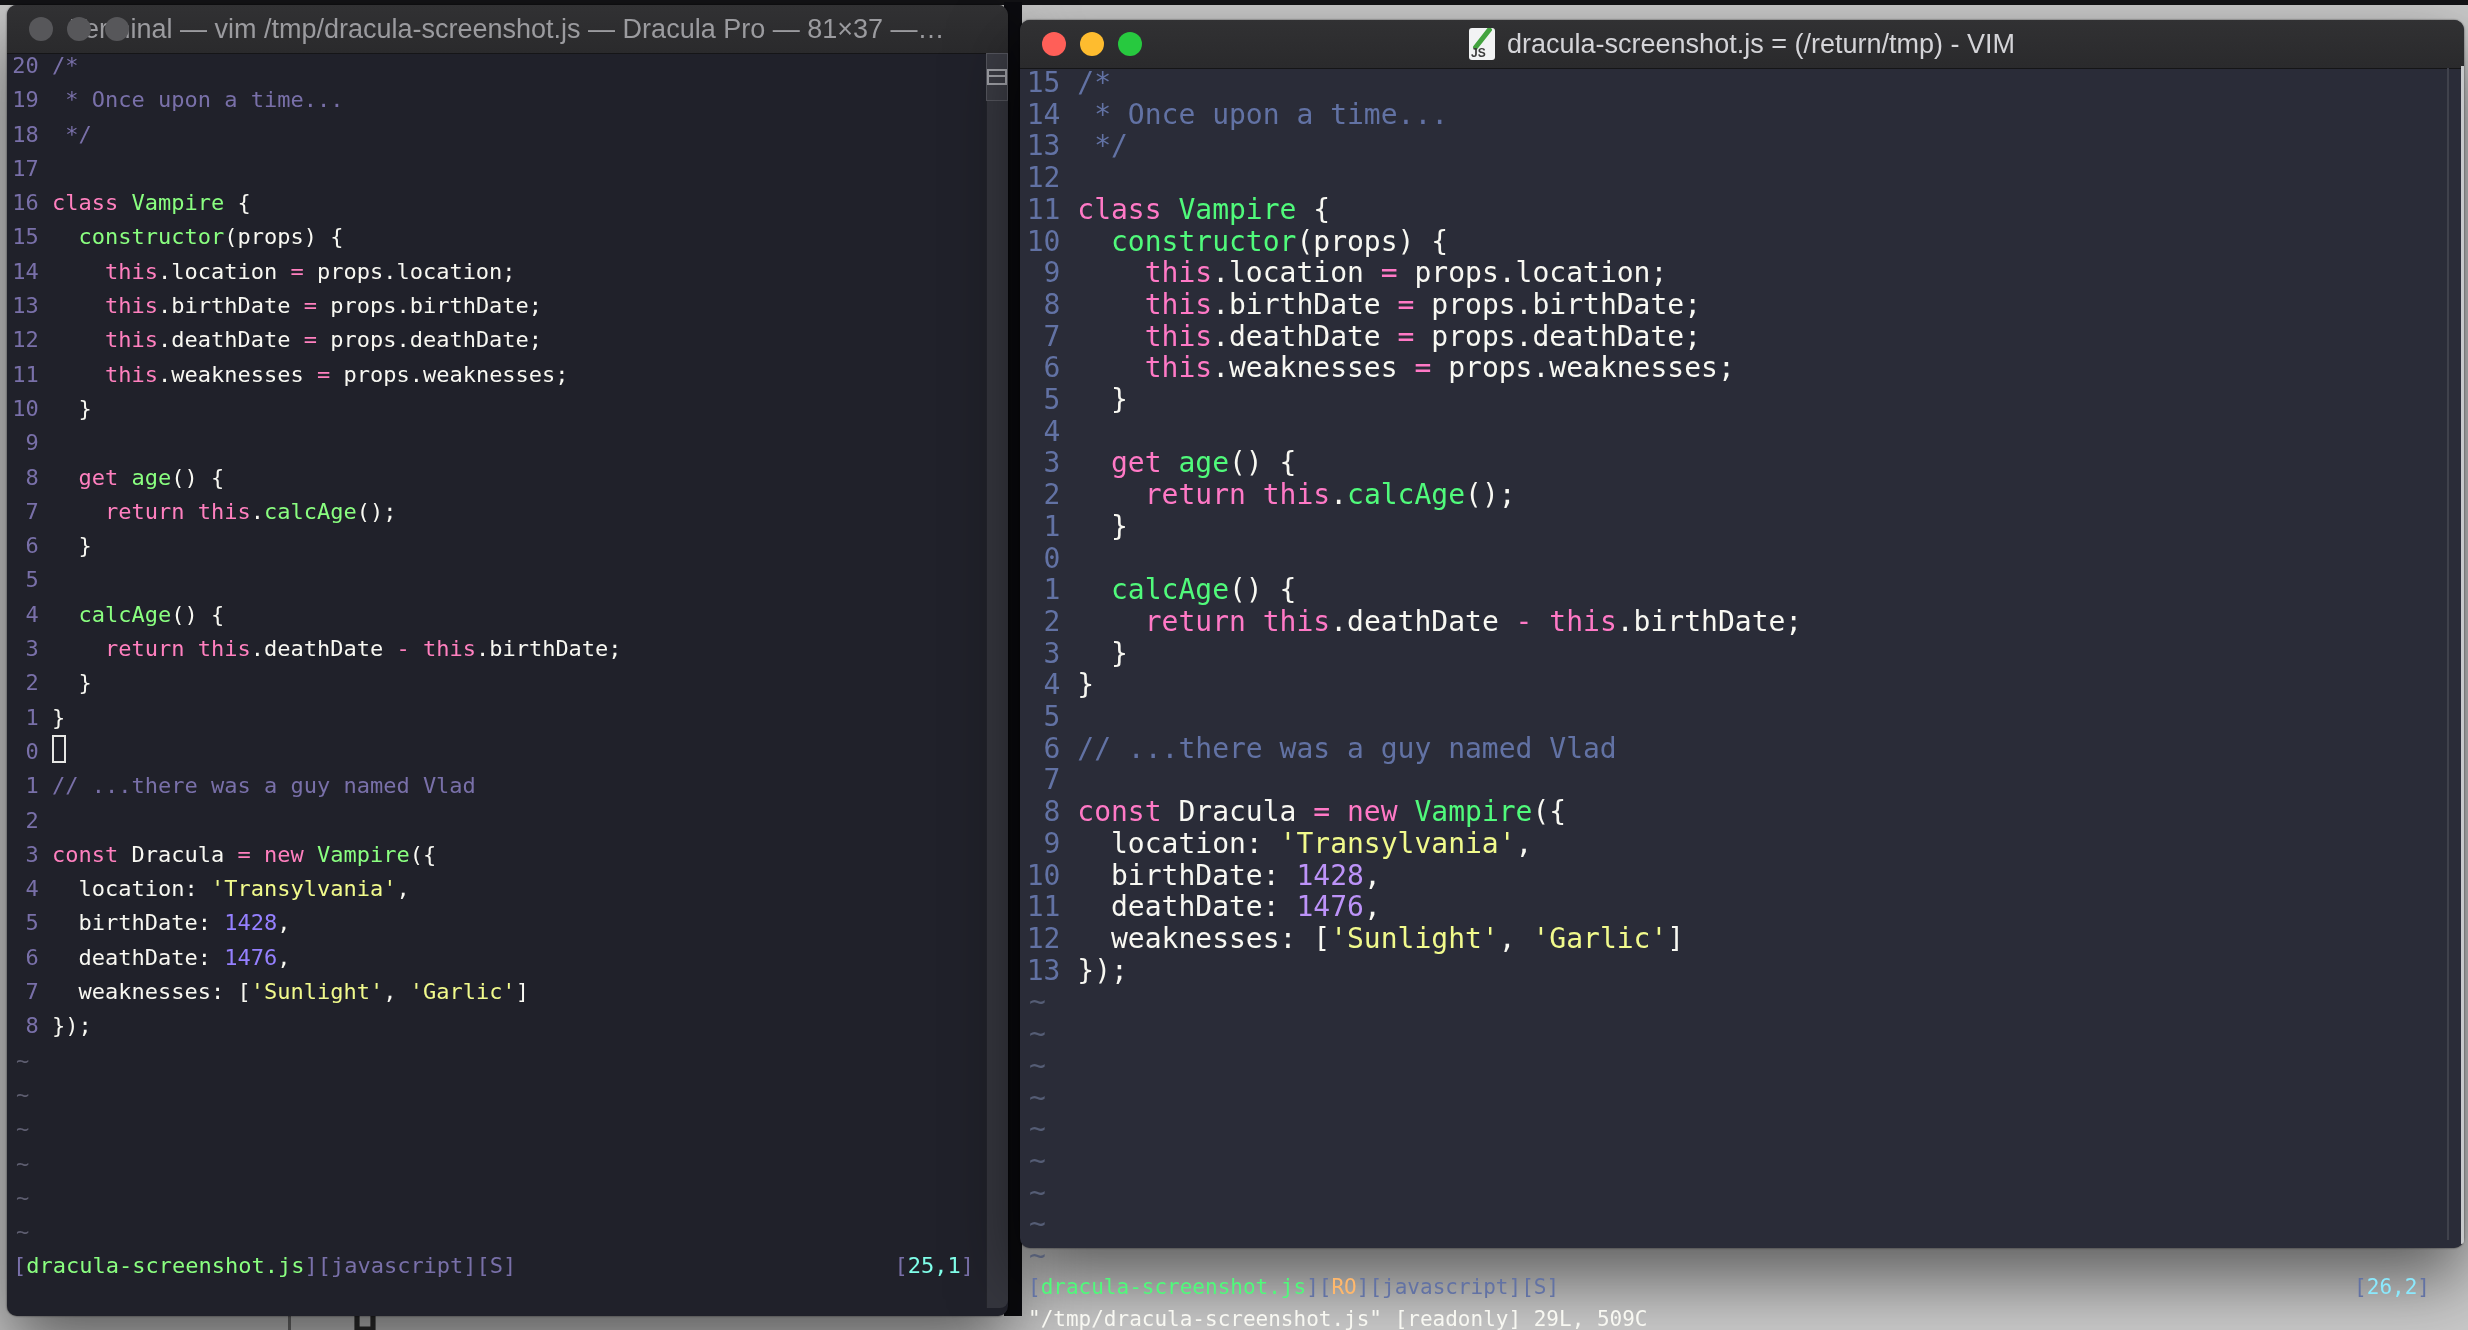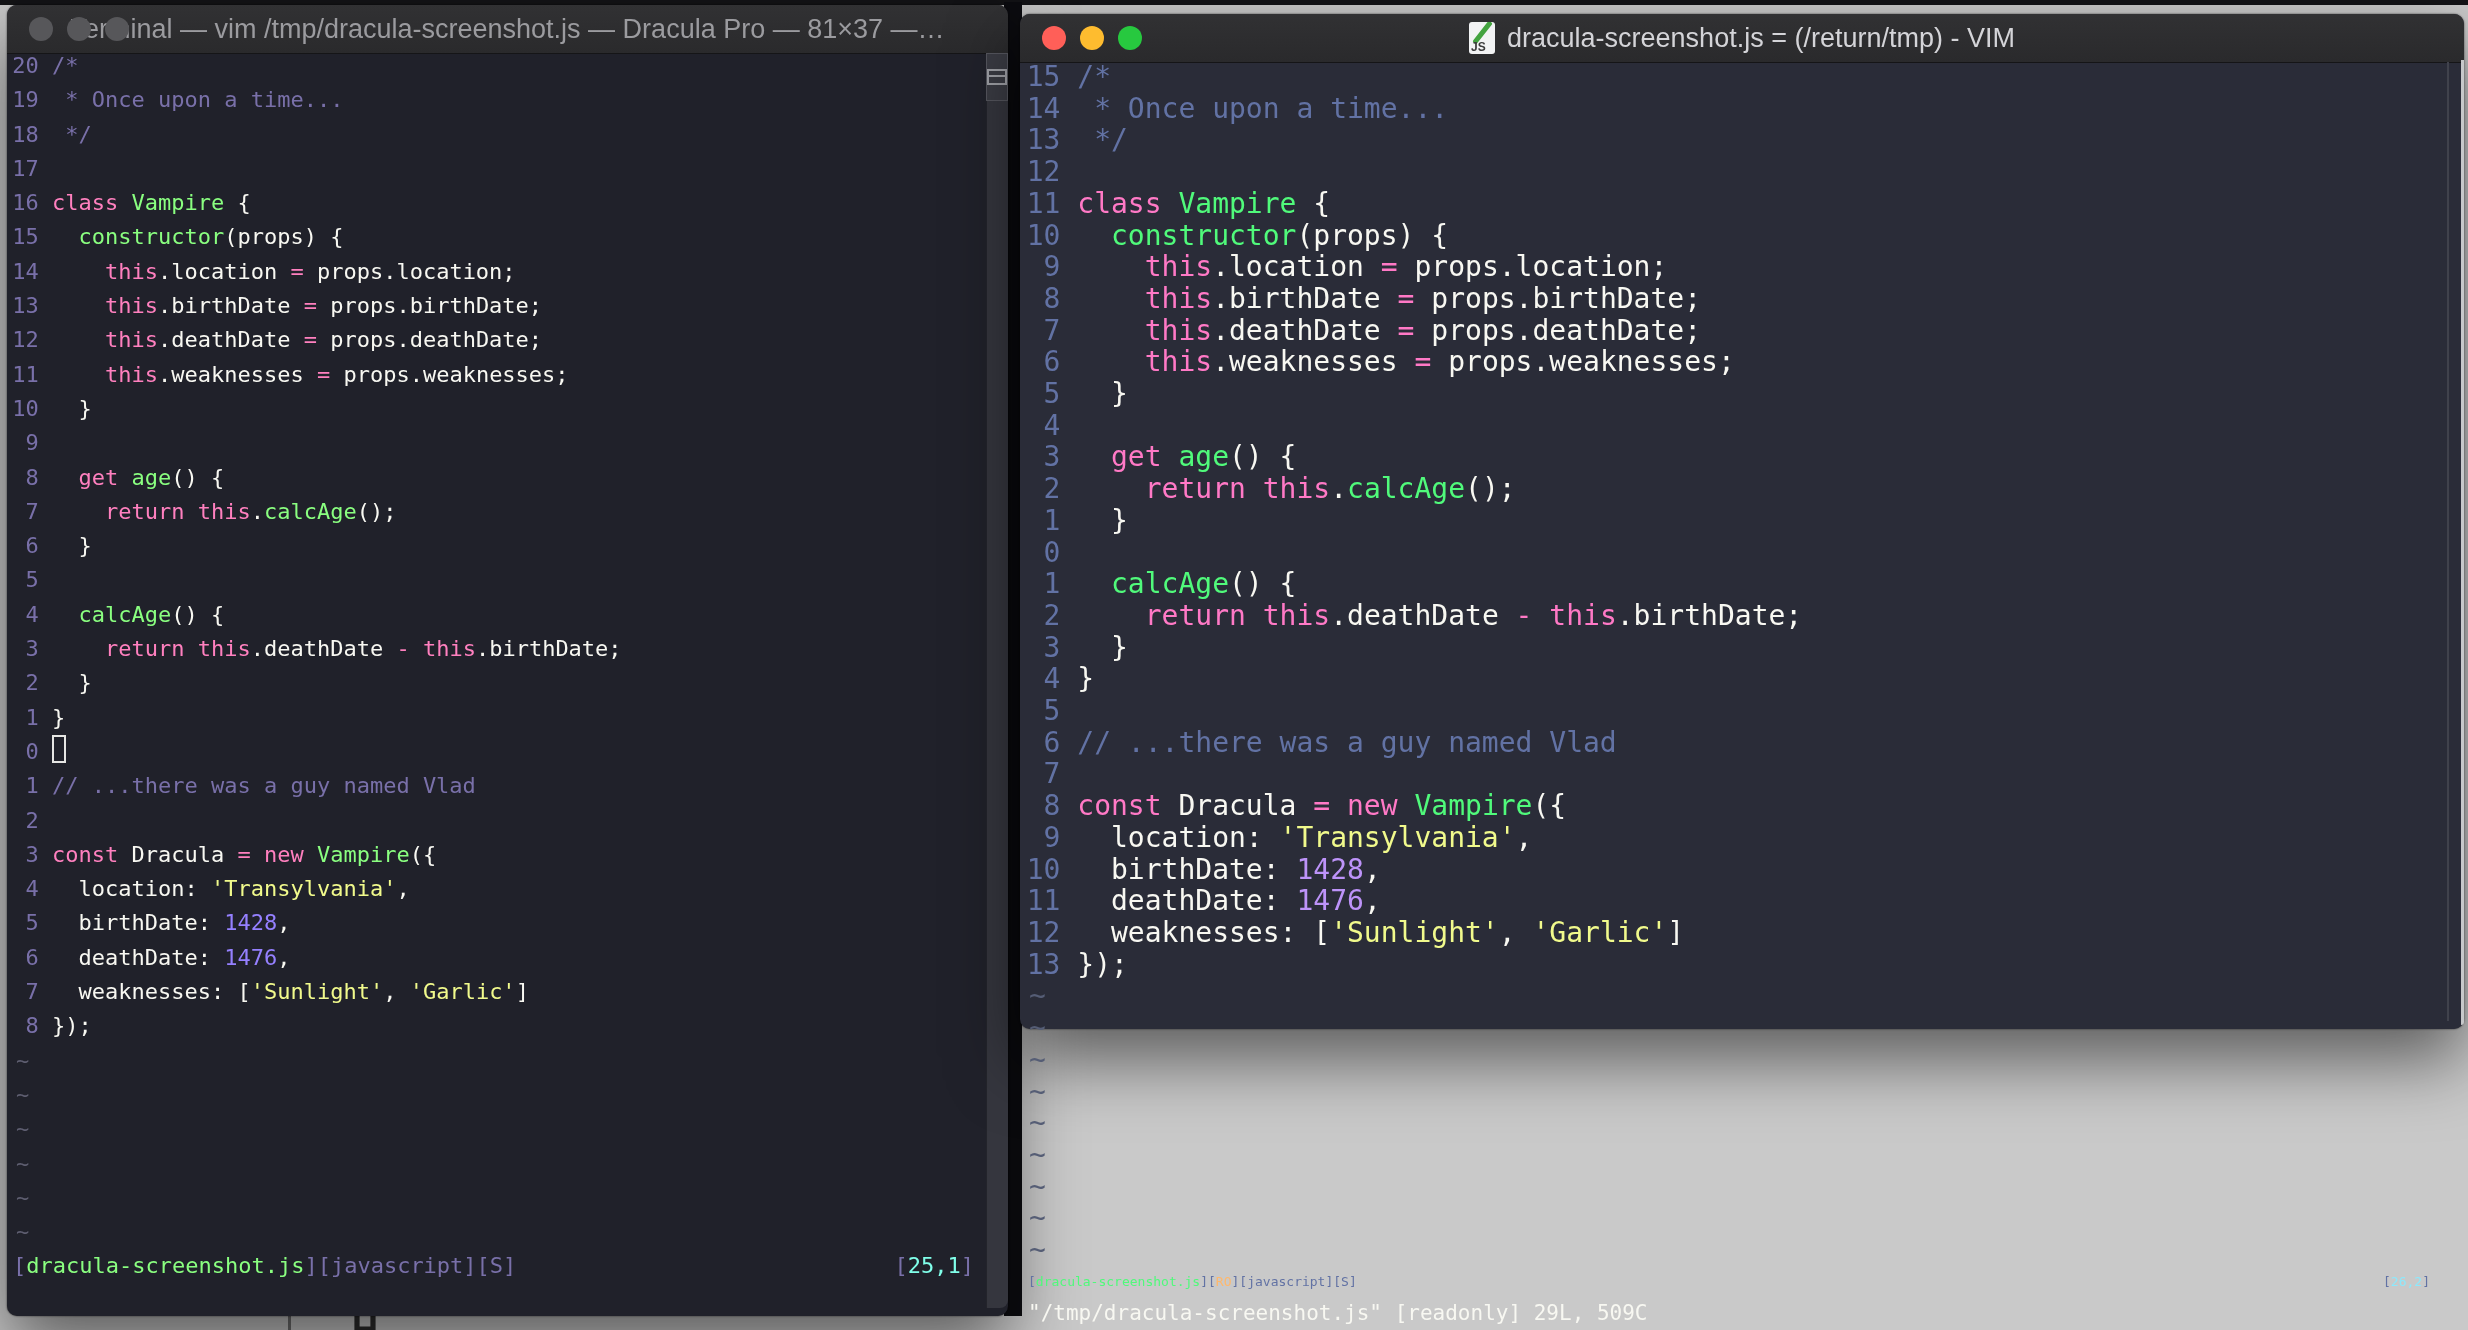--- a/index.html
+++ b/index.html
@@ -27,21 +27,21 @@
   .tb .title{flex:1;text-align:center;font-size:27px;color:#9b9b9f;white-space:nowrap;overflow:hidden}
   .win-right .tb .title{color:#d4d4d8;display:flex;align-items:center;justify-content:center;gap:12px}
 
   .doc-icon{position:relative;width:26px;height:32px;background:#f2f3f4;border-radius:3px;display:inline-block;flex:none}
   .doc-icon .js{position:absolute;left:2px;bottom:0;font:bold 12px "Liberation Sans",sans-serif;color:#3c3c3c}
   .doc-icon .pencil{position:absolute;left:11px;top:-3px;width:5px;height:27px;background:#43a33f;
       transform:rotate(38deg);border-radius:2px}
 
   
   .win-left{left:7px;top:5px;width:1001px;height:1311px;background:var(--l-bg)}
-  .win-right{left:1020px;top:14px;width:1444px;height:1015px;background:var(--r-bg)}
+  .win-right{left:1020px;top:20px;width:1444px;height:1228px;background:var(--r-bg)}
 
   .rows,.statusline,.cmdline{font-family:"DejaVu Sans Mono",monospace;white-space:pre}
   .win-left  .rows{position:absolute;top:44px;left:0;right:22px;font-size:22px;line-height:34.3px;color:var(--l-fg)}
   .win-right .rows{position:absolute;top:47px;left:0;right:24px;font-size:28px;line-height:31.7px;color:var(--r-fg)}
   .lnum{display:inline-block;width:2ch;text-align:right;margin:0 1ch 0 .4ch;color:var(--c-c)}
   .tilde{padding-left:9px;color:var(--c-t)}
 
   .win-left{--c-k:var(--l-pink);--c-f:var(--l-green);--c-s:var(--l-yellow);--c-n:var(--l-purple);
             --c-c:var(--l-comment);--c-d:var(--l-fg);--c-t:var(--l-tilde);
             --c-br:var(--l-comment);--c-file:var(--l-green);--c-pos:var(--l-cyan);--c-ro:var(--l-comment)}
@@ -49,21 +49,21 @@
             --c-c:var(--r-comment);--c-d:var(--r-fg);--c-t:var(--r-tilde);
             --c-br:var(--r-comment);--c-file:var(--r-green);--c-pos:var(--r-cyan);--c-ro:var(--r-orange)}
   .tk-k{color:var(--c-k)} .tk-f{color:var(--c-f)} .tk-s{color:var(--c-s)}
   .tk-n{color:var(--c-n)} .tk-c{color:var(--c-c)} .tk-d{color:var(--c-d)}
   .st-br{color:var(--c-br)} .st-file{color:var(--c-file)} .st-pos{color:var(--c-pos)} .st-ro{color:var(--c-ro)}
 
   .hollow-cursor{display:inline-block;width:10px;height:24px;border:2px solid #e6e6e4;vertical-align:-4px}
 
   .statusline{position:absolute;display:flex;justify-content:space-between}
   .win-left  .statusline{top:1244px;left:0;right:22px;padding:0 12px 0 6px;font-size:22px;line-height:34.3px}
-  .win-right .statusline{top:1252px;left:0;right:24px;padding:0 10px 0 8px;font-size:13px;line-height:31.7px}
+  .win-right .statusline{top:1252px;left:0;right:24px;padding:0 10px 0 8px;font-size:21px;line-height:31.7px}
   .cmdline{position:absolute;left:0;right:24px;padding-left:8px;color:var(--r-fg)}
   .win-left  .cmdline{top:1278px;font-size:22px;line-height:34.3px;color:var(--l-fg)}
   .win-right .cmdline{top:1284px;font-size:21px;line-height:31.7px}
 
   
   .scrollbar{position:absolute;top:48px;right:0;bottom:8px;width:21px;background:#35363e;
       border-left:1px solid #23242b;border-radius:0 0 8px 0}
   .split-btn{position:absolute;top:0;left:-1px;right:0;height:46px;background:#3a3b43;
       border:1px solid #55565e;display:flex;align-items:center;justify-content:center}
   .split-glyph{width:16px;height:12px;border:2px solid #9fa0a6;position:relative}

